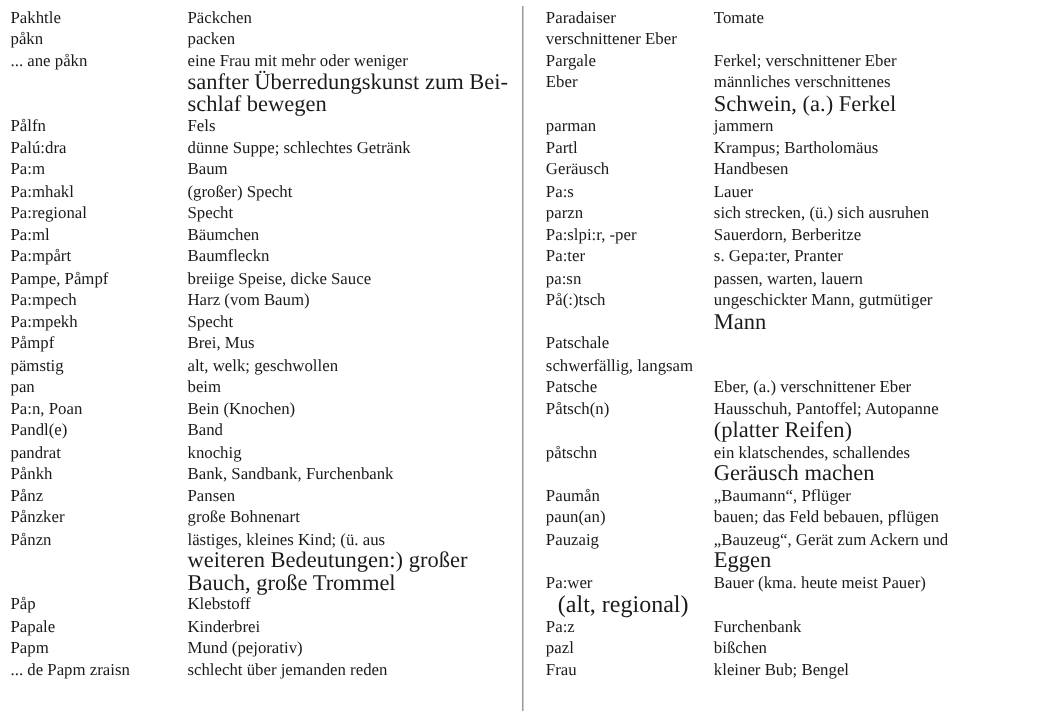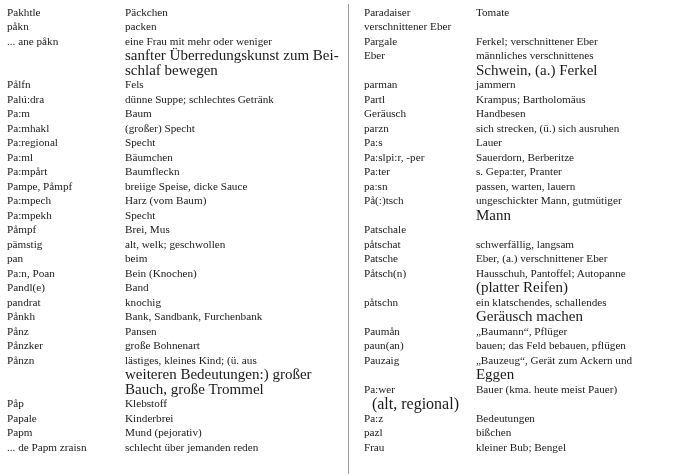--- a/index.html
+++ b/index.html
@@ -224,49 +224,48 @@
         </div>
         <div class="entry">
           <div class="headword">Partl</div>
           <div class="gloss">Krampus; Bartholomäus</div>
         </div>
         <div class="entry">
           <div class="headword">Geräusch</div>
           <div class="gloss">Handbesen</div>
         </div>
         <div class="entry">
+          <div class="headword">Pa:s</div>
+          <div class="gloss">Lauer</div>
+        </div>
+        <div class="entry">
           <div class="headword">parzn</div>
           <div class="gloss">sich strecken, (ü.) sich ausruhen</div>
         </div>
         <div class="entry">
-          <div class="headword">Pa:s</div>
-          <div class="gloss">Lauer</div>
-        </div>
-        <div class="entry">
           <div class="headword">Pa:slpi:r, -per</div>
           <div class="gloss">Sauerdorn, Berberitze</div>
         </div>
         <div class="entry">
           <div class="headword">Pa:ter</div>
           <div class="gloss">s. Gepa:ter, Pranter</div>
         </div>
         <div class="entry">
           <div class="headword">pa:sn</div>
           <div class="gloss">passen, warten, lauern</div>
         </div>
         <div class="entry">
           <div class="headword">På(:)tsch</div>
           <div class="gloss">ungeschickter Mann, gutmütiger</div>
         </div>
         <div class="gloss-cont">Mann</div>
         <div class="entry">
           <div class="headword">Patschale</div>
         </div>
         <div class="entry">
-          <div class="headword">påtschat</div>
           <div class="gloss">schwerfällig, langsam</div>
         </div>
         <div class="entry">
           <div class="headword">Patsche</div>
           <div class="gloss">Eber, (a.) verschnittener Eber</div>
         </div>
         <div class="entry">
           <div class="headword">Påtsch(n)</div>
           <div class="gloss">Hausschuh, Pantoffel; Autopanne</div>
         </div>
@@ -289,21 +288,21 @@
           <div class="gloss">„Bauzeug“, Gerät zum Ackern und</div>
         </div>
         <div class="gloss-cont">Eggen</div>
         <div class="entry">
           <div class="headword">Pa:wer</div>
           <div class="gloss">Bauer (kma. heute meist Pauer)</div>
         </div>
         <div class="hw-cont">(alt, regional)</div>
         <div class="entry">
           <div class="headword">Pa:z</div>
-          <div class="gloss">Bedeutungen</div>
+          <div class="gloss">Furchenbank</div>
         </div>
         <div class="entry">
           <div class="headword">pazl</div>
           <div class="gloss">bißchen</div>
         </div>
         <div class="entry">
           <div class="headword">Frau</div>
           <div class="gloss">kleiner Bub; Bengel</div>
         </div>
       </div>

